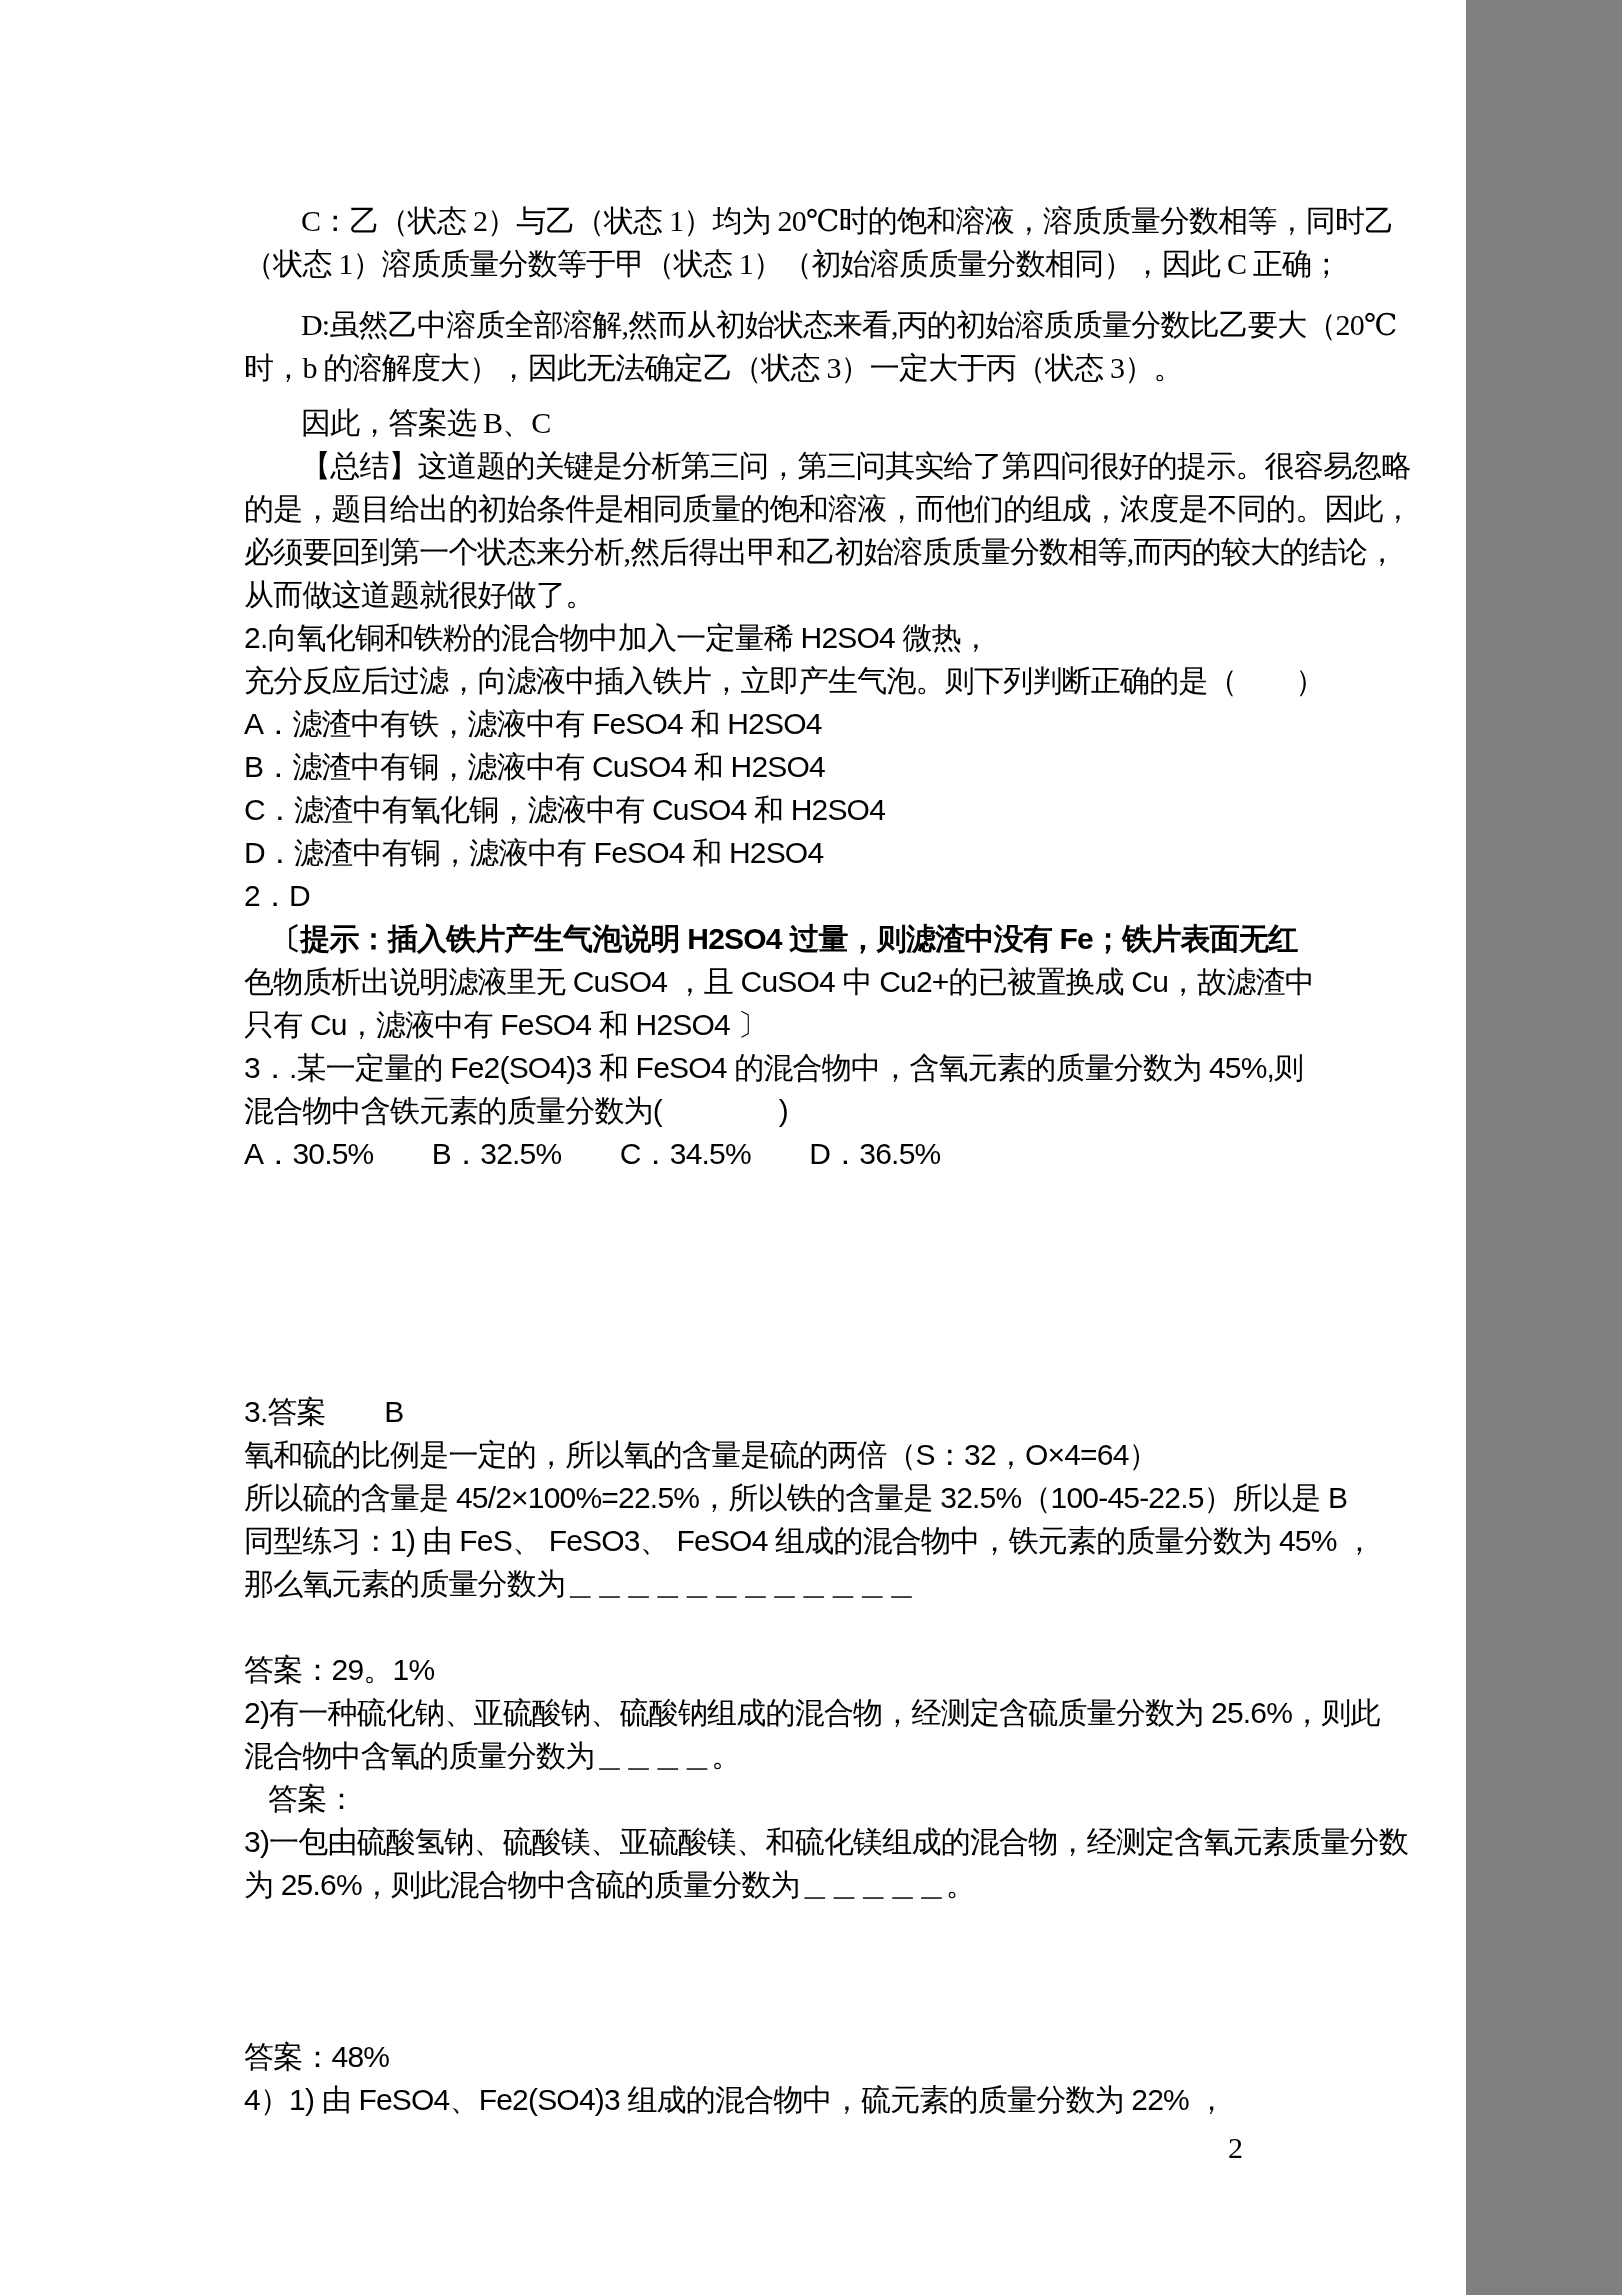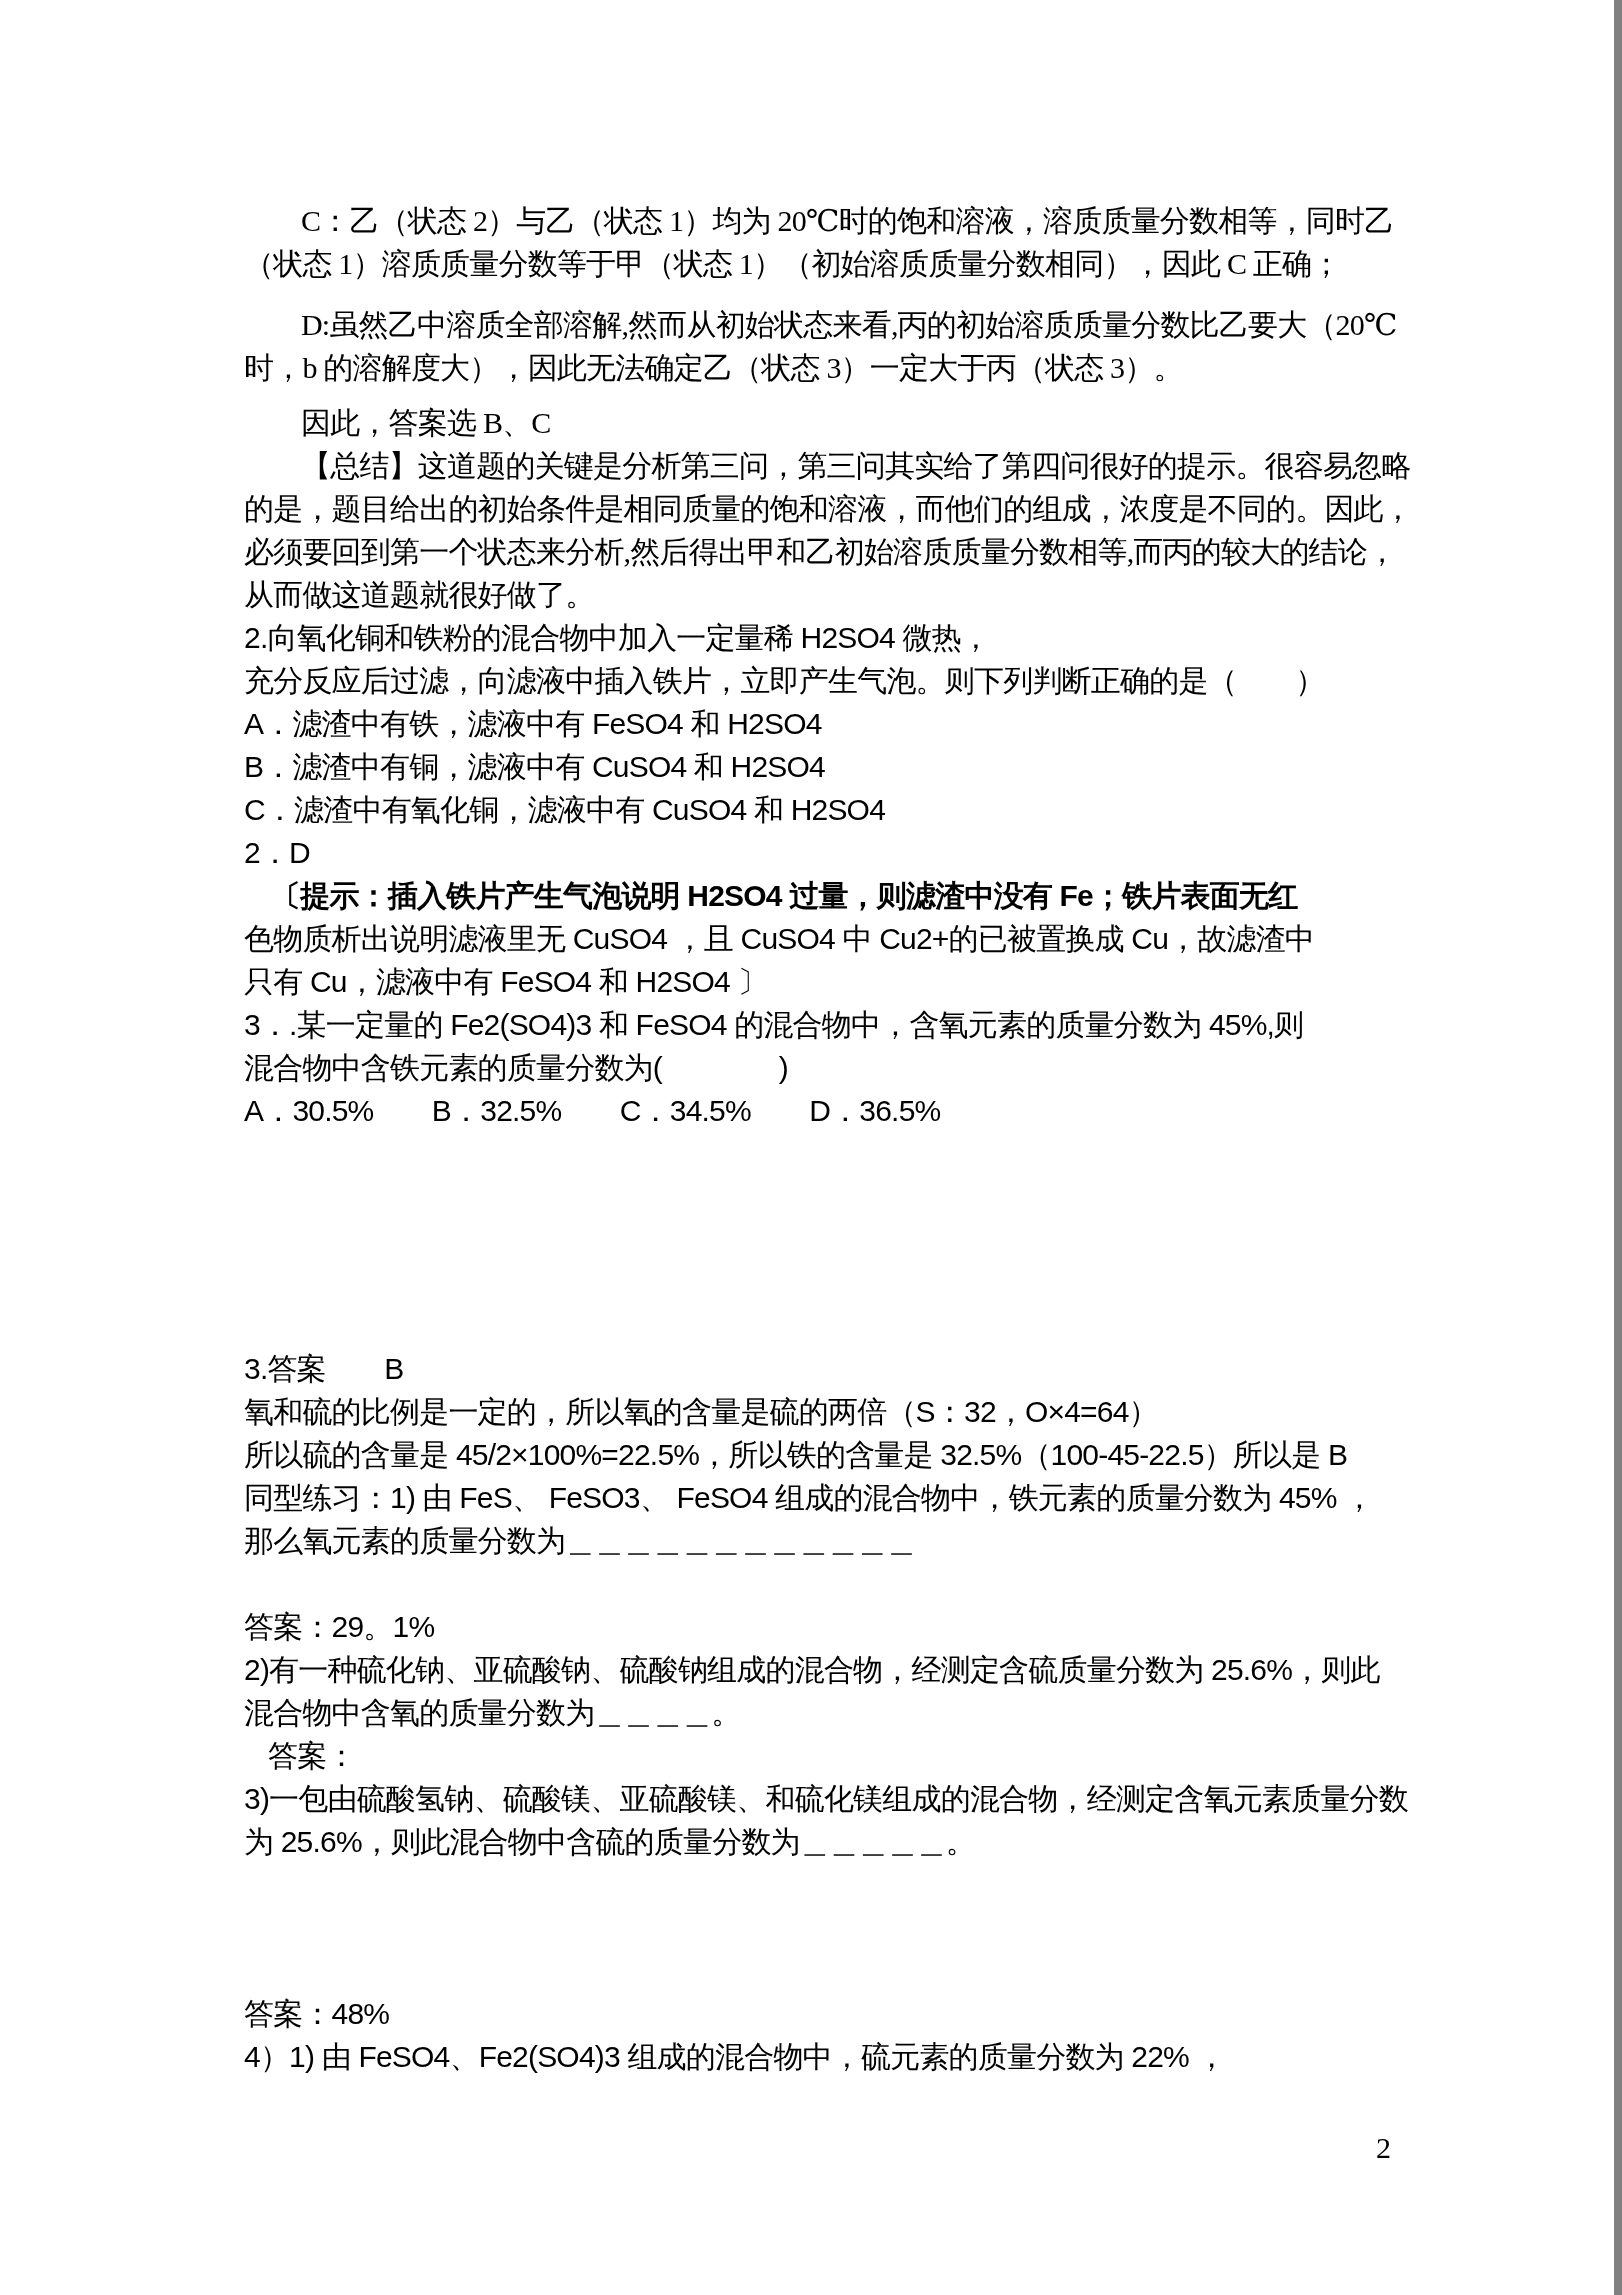--- a/index.html
+++ b/index.html
@@ -1,18 +1,18 @@
 <!DOCTYPE html>
 <html style="font-size:12px"><head>
 <meta charset="utf-8">
 <style>
   html, body { margin: 0; padding: 0; background: #808080; }
   .page {
     position: relative;
-    width: 1614px;
+    width: 1466px;
     height: 2295px;
     background: #ffffff;
     overflow: hidden;
     color: #000000;
   }
   .content {
     position: absolute;
     left: 244px;
     top: 199px;
     width: 1178px;
@@ -49,20 +49,21 @@
       <div class="line f-serif" style="margin-left: 57px; margin-top: 12px;">因此，答案选 B、C</div>
       <div class="line f-serif" style="margin-left: 57px;">【总结】这道题的关键是分析第三问，第三问其实给了第四问很好的提示。很容易忽略</div>
       <div class="line f-serif">的是，题目给出的初始条件是相同质量的饱和溶液，而他们的组成，浓度是不同的。因此，</div>
       <div class="line f-serif">必须要回到第一个状态来分析,然后得出甲和乙初始溶质质量分数相等,而丙的较大的结论，</div>
       <div class="line f-serif">从而做这道题就很好做了。</div>
       <div class="line f-sans">2.向氧化铜和铁粉的混合物中加入一定量稀 H2SO4 微热，</div>
       <div class="line f-sans">充分反应后过滤，向滤液中插入铁片，立即产生气泡。则下列判断正确的是（　　）</div>
       <div class="line f-sans">A．滤渣中有铁，滤液中有 FeSO4 和 H2SO4</div>
       <div class="line f-sans">B．滤渣中有铜，滤液中有 CuSO4 和 H2SO4</div>
       <div class="line f-sans">C．滤渣中有氧化铜，滤液中有 CuSO4 和 H2SO4</div>
+      <div class="line f-sans">D．滤渣中有铜，滤液中有 FeSO4 和 H2SO4</div>
       <div class="line f-sans">2．D</div>
       <div class="line f-sans" style="margin-left: 27px; font-weight: bold;">〔提示：插入铁片产生气泡说明 H2SO4 过量，则滤渣中没有 Fe；铁片表面无红</div>
       <div class="line f-sans">色物质析出说明滤液里无 CuSO4 ，且 CuSO4 中 Cu2+的已被置换成 Cu，故滤渣中</div>
       <div class="line f-sans">只有 Cu，滤液中有 FeSO4 和 H2SO4 〕</div>
       <div class="line f-sans">3．.某一定量的 Fe2(SO4)3 和 FeSO4 的混合物中，含氧元素的质量分数为 45%,则</div>
       <div class="line f-sans">混合物中含铁元素的质量分数为(　　　　)</div>
       <div class="line f-sans">A．30.5%　　B．32.5%　　C．34.5%　　D．36.5%</div>
       <div class="line f-sans"></div>
       <div class="line f-sans"></div>
       <div class="line f-sans"></div>

